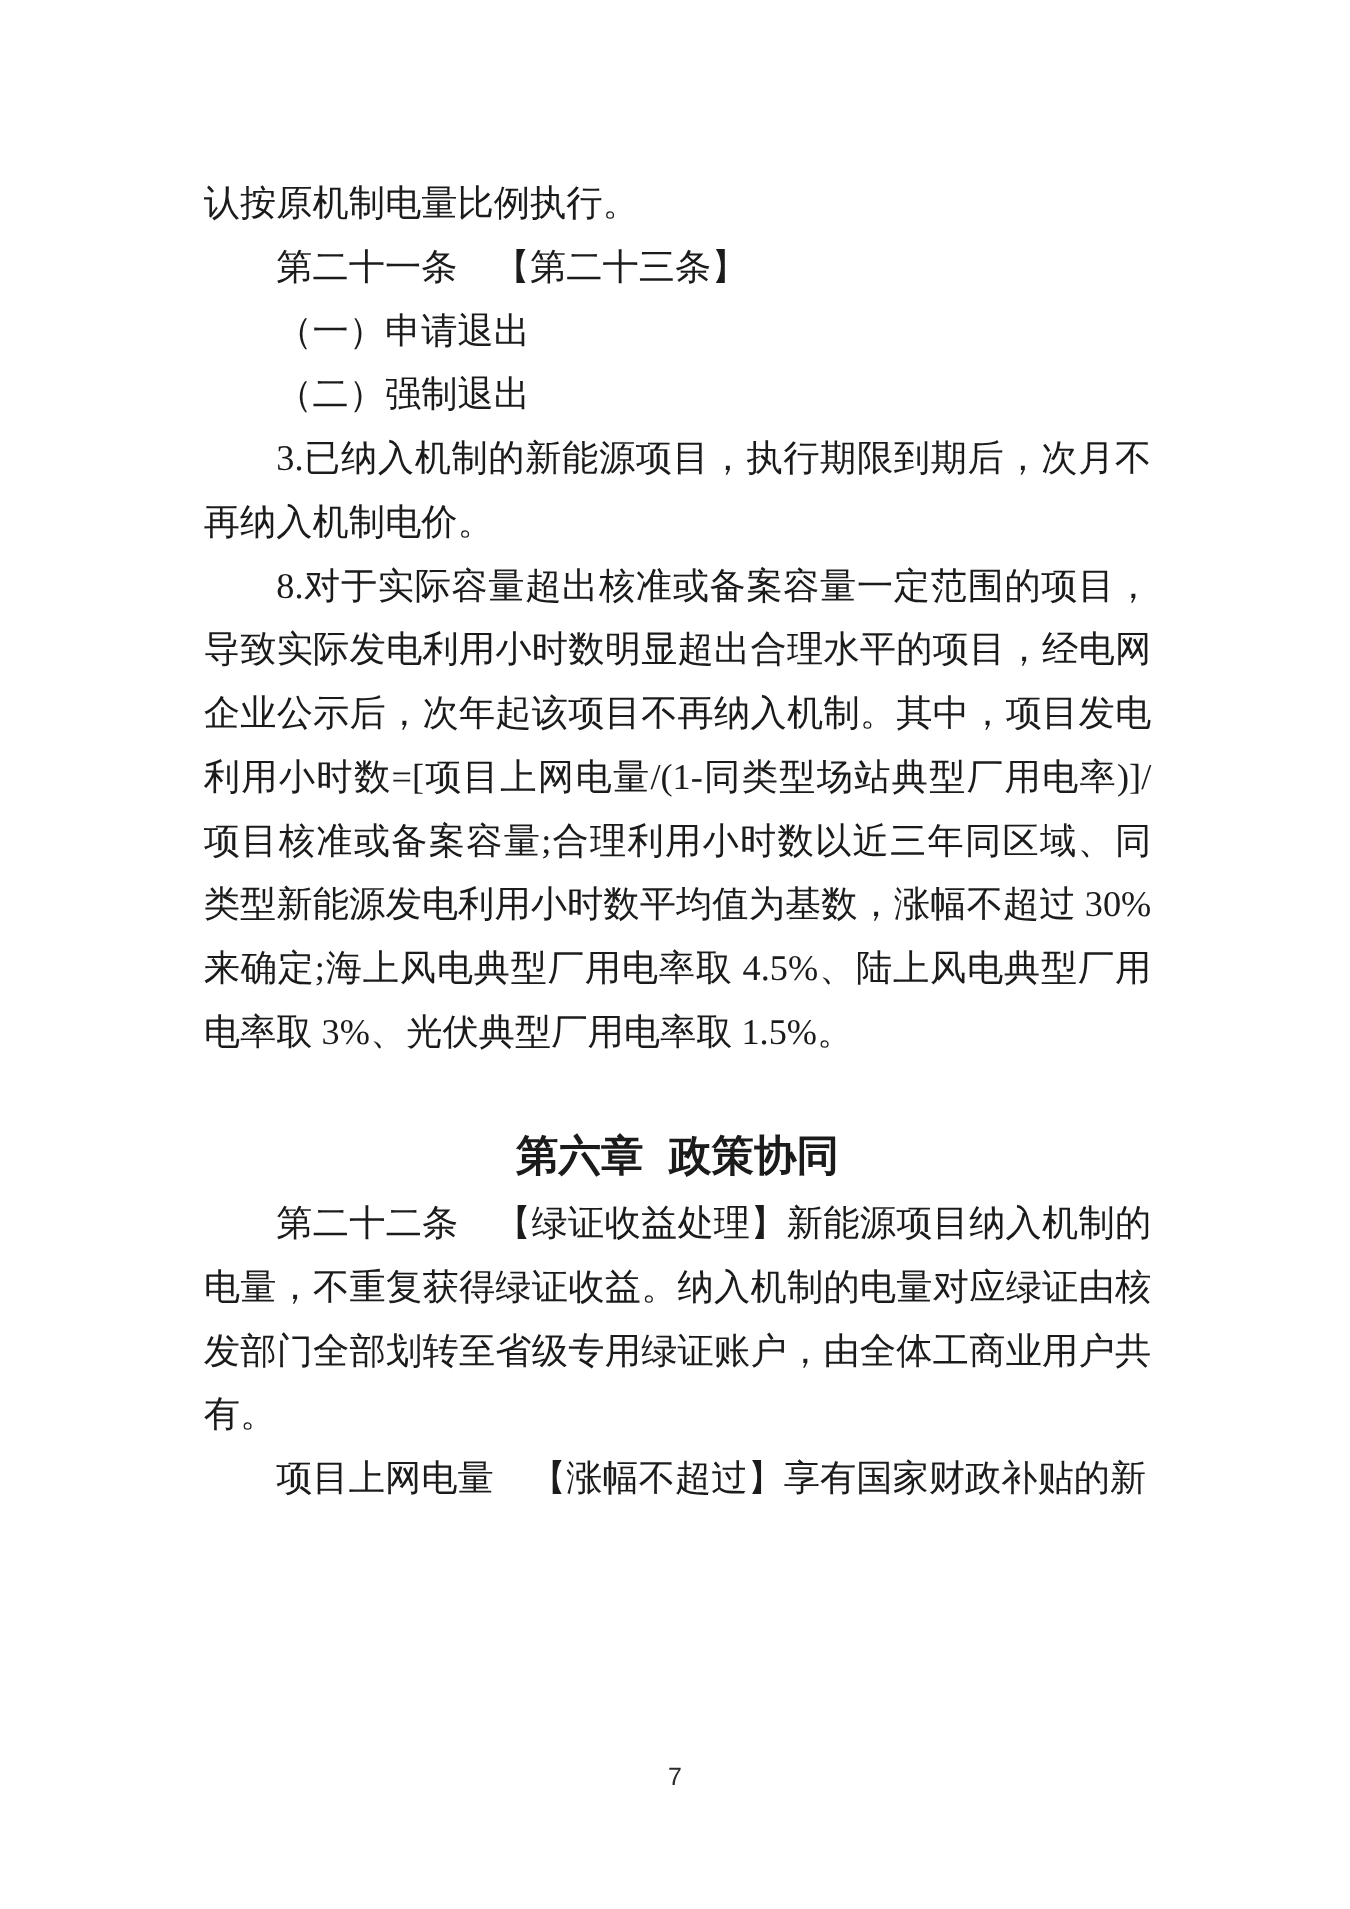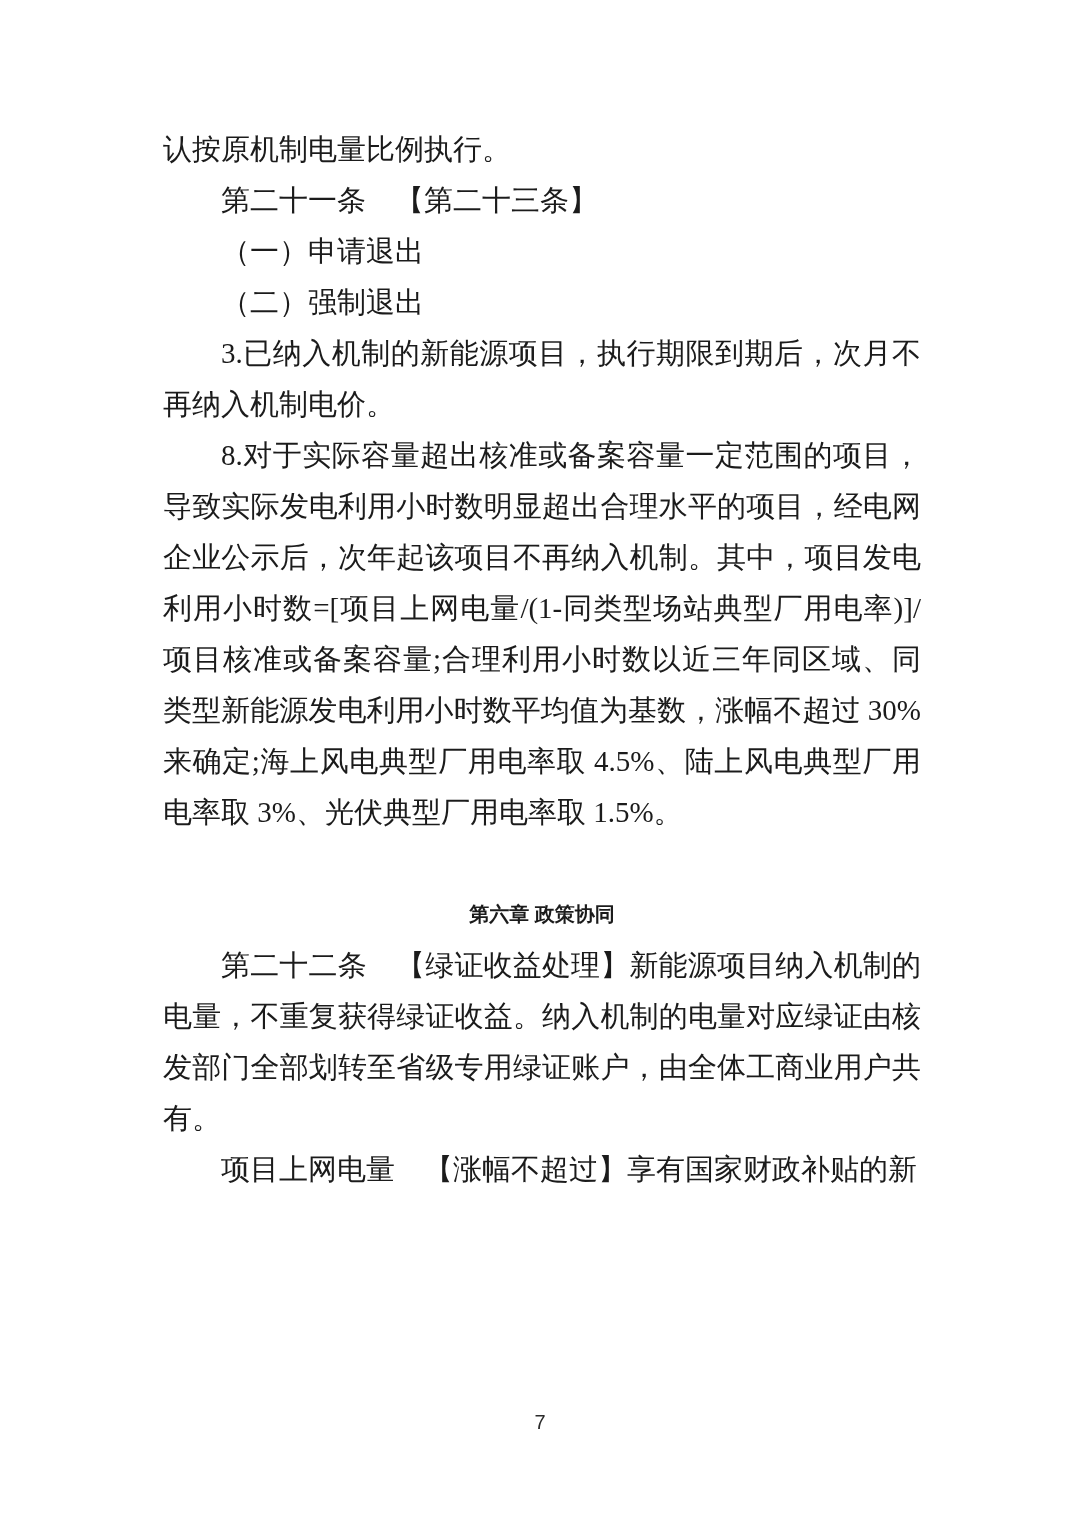--- a/index.html
+++ b/index.html
@@ -11,21 +11,21 @@
     position: relative;
     width: 1080px;
     height: 1527px;
     background: #ffffff;
     overflow: hidden;
     font-family: "Liberation Serif", "DejaVu Serif", serif;
   }
   .content {
     position: absolute;
     left: 163px;
-    top: 124px;
+    top: 138px;
     width: 758px;
     font-size: 29px;
     line-height: 51px;
     color: #1b1b1b;
     text-align: justify;
     text-justify: inter-ideograph;
   }
   .content p {
     margin: 0;
     padding: 0;
@@ -37,22 +37,22 @@
   .run {
     font-weight: 400;
   }
   .run.bold {
     font-weight: 400;
   }
   .content p.chapter {
     text-align: left;
     text-align-last: center;
     margin-top: 51px;
-    font-size: 20px;
-    font-family: Liberation Sans, sans-serif;
+    font-size: 34px;
+    font-family: Liberation Mono, monospace;
   }
   .content p.chapter .run {
     font-weight: 700;
   }
   .footer {
     position: absolute;
     left: 0;
     top: 1408px;
     width: 1080px;
     text-align: center;

